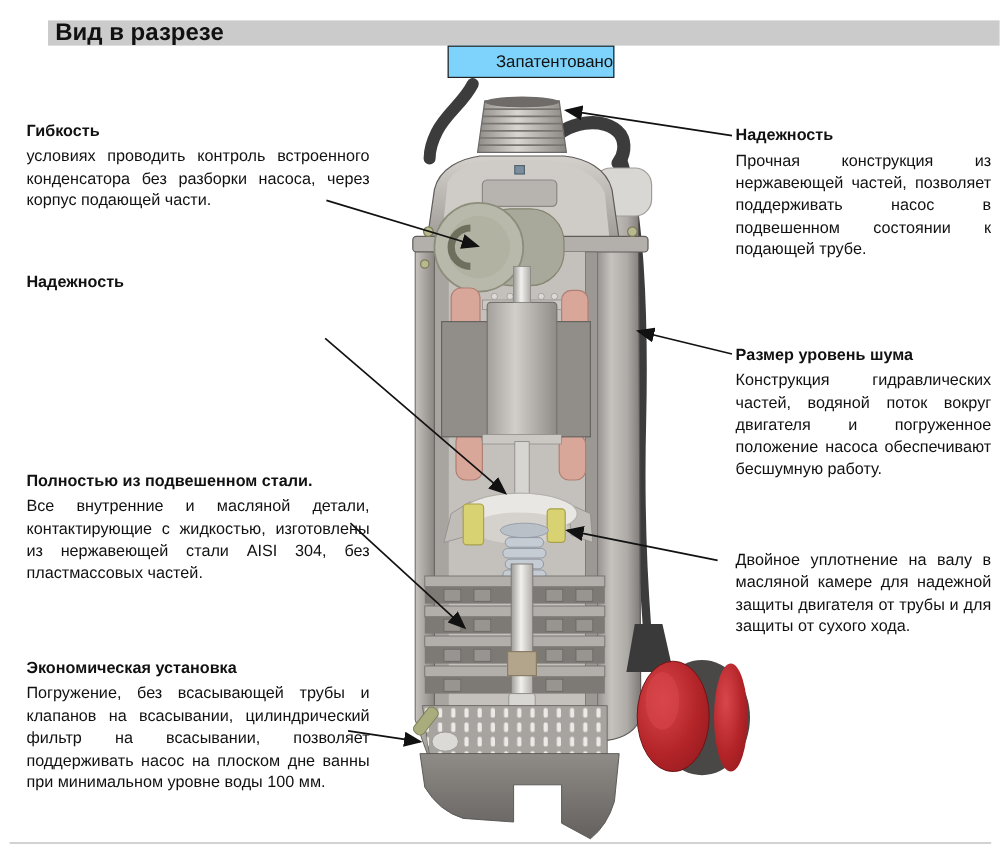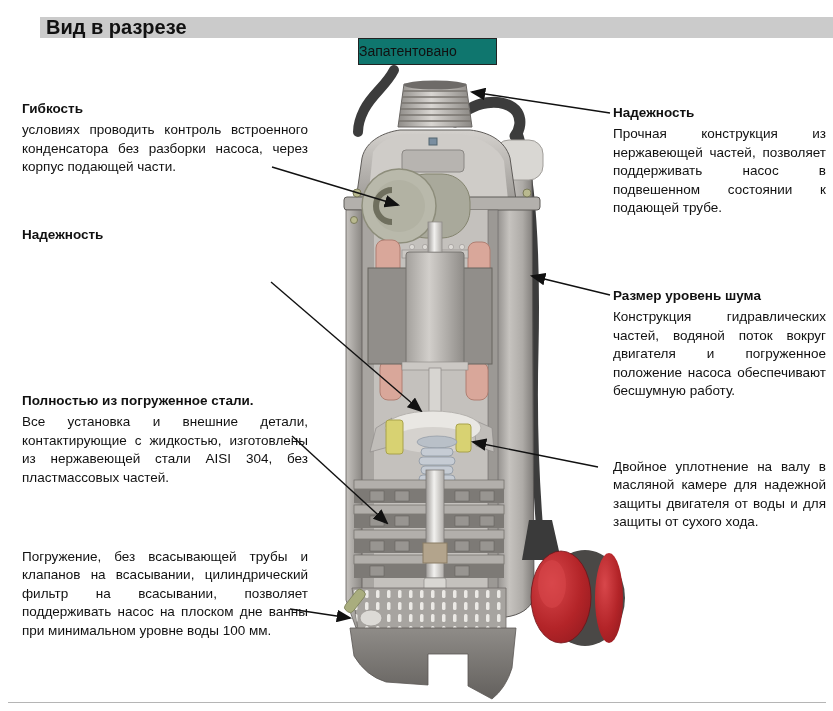--- a/index.html
+++ b/index.html
@@ -9,23 +9,23 @@
     font-family:"Liberation Sans", sans-serif;
     color:#111;
   }
   .title-bar{
     position:absolute;left:8px;top:17px;width:818px;height:21px;
     background:#cbcbcb;
     font-weight:bold;font-size:20px;line-height:21px;
     padding-left:6px;box-sizing:border-box;margin-left:32px;
   }
   .patent-box{
-    position:absolute;left:358px;top:38px;width:137px;height:25px;
-    border:1px solid #222;background:#0f766e;
-    font-size:14px;line-height:24px;text-align:left;
+    position:absolute;left:373px;top:38px;width:137px;height:25px;
+    border:1px solid #222;background:#7dd3fc;
+    font-size:14px;line-height:24px;text-align:right;
   }
   .callout{
     position:absolute;
     font-size:13.5px;line-height:18.4px;
     text-align:justify;
   }
   .callout .hd{font-weight:bold;margin:0 0 3px 0;text-align:justify;}
   .callout .bd{margin:0;}
   .callout.left{left:22px;width:286px;}
   .callout.right{left:613px;width:213px;}
@@ -245,35 +245,36 @@
 <div id="cl1" class="callout left">
   <p class="hd">Гибкость</p>
   <p class="bd">условиях проводить контроль встроенного конденсатора без разборки насоса, через корпус подающей части.</p>
 </div>
 
 <div id="cl2" class="callout left">
   <p class="hd">Надежность</p>
 </div>
 
 <div id="cl3" class="callout left">
-  <p class="hd">Полностью из погруженное стали.</p>
-  <p class="bd">Все установка и внешние детали, контактирующие с жидкостью, изготовлены из нержавеющей стали AISI 304, без пластмассовых частей.</p>
+  <p class="hd">Полностью из подвешенном стали.</p>
+  <p class="bd">Все внутренние и масляной детали, контактирующие с жидкостью, изготовлены из нержавеющей стали AISI 304, без пластмассовых частей.</p>
 </div>
 
 <div id="cl4" class="callout left">
+  <p class="hd">Экономическая установка</p>
   <p class="bd">Погружение, без всасывающей трубы и клапанов на всасывании, цилиндрический фильтр на всасывании, позволяет поддерживать насос на плоском дне ванны при минимальном уровне воды 100 мм.</p>
 </div>
 
 <div id="cr1" class="callout right">
   <p class="hd">Надежность</p>
   <p class="bd">Прочная конструкция из нержавеющей частей, позволяет поддерживать насос в подвешенном состоянии к подающей трубе.</p>
 </div>
 
 <div id="cr2" class="callout right">
   <p class="hd">Размер уровень шума</p>
   <p class="bd">Конструкция гидравлических частей, водяной поток вокруг двигателя и погруженное положение насоса обеспечивают бесшумную работу.</p>
 </div>
 
 <div id="cr3" class="callout right">
-  <p class="bd">Двойное уплотнение на валу в масляной камере для надежной защиты двигателя от воды и для защиты от сухого хода.</p>
+  <p class="bd">Двойное уплотнение на валу в масляной камере для надежной защиты двигателя от трубы и для защиты от сухого хода.</p>
 </div>
 
 <div class="bottom-rule"></div>
 
 </body></html>

